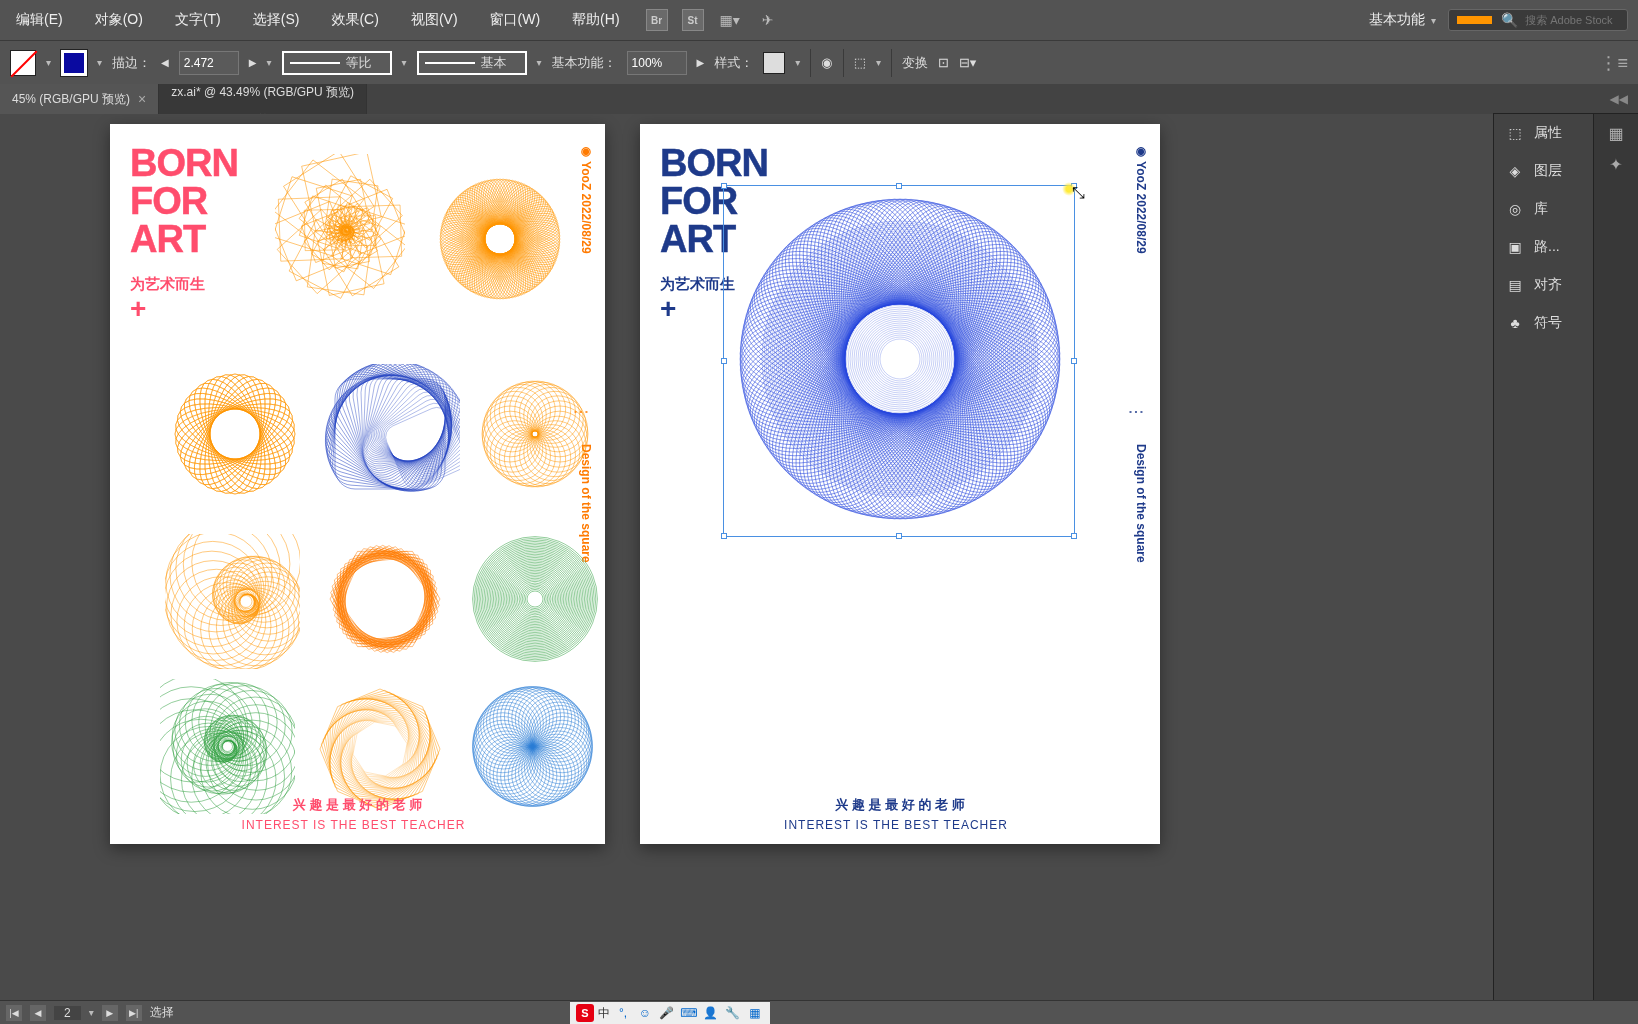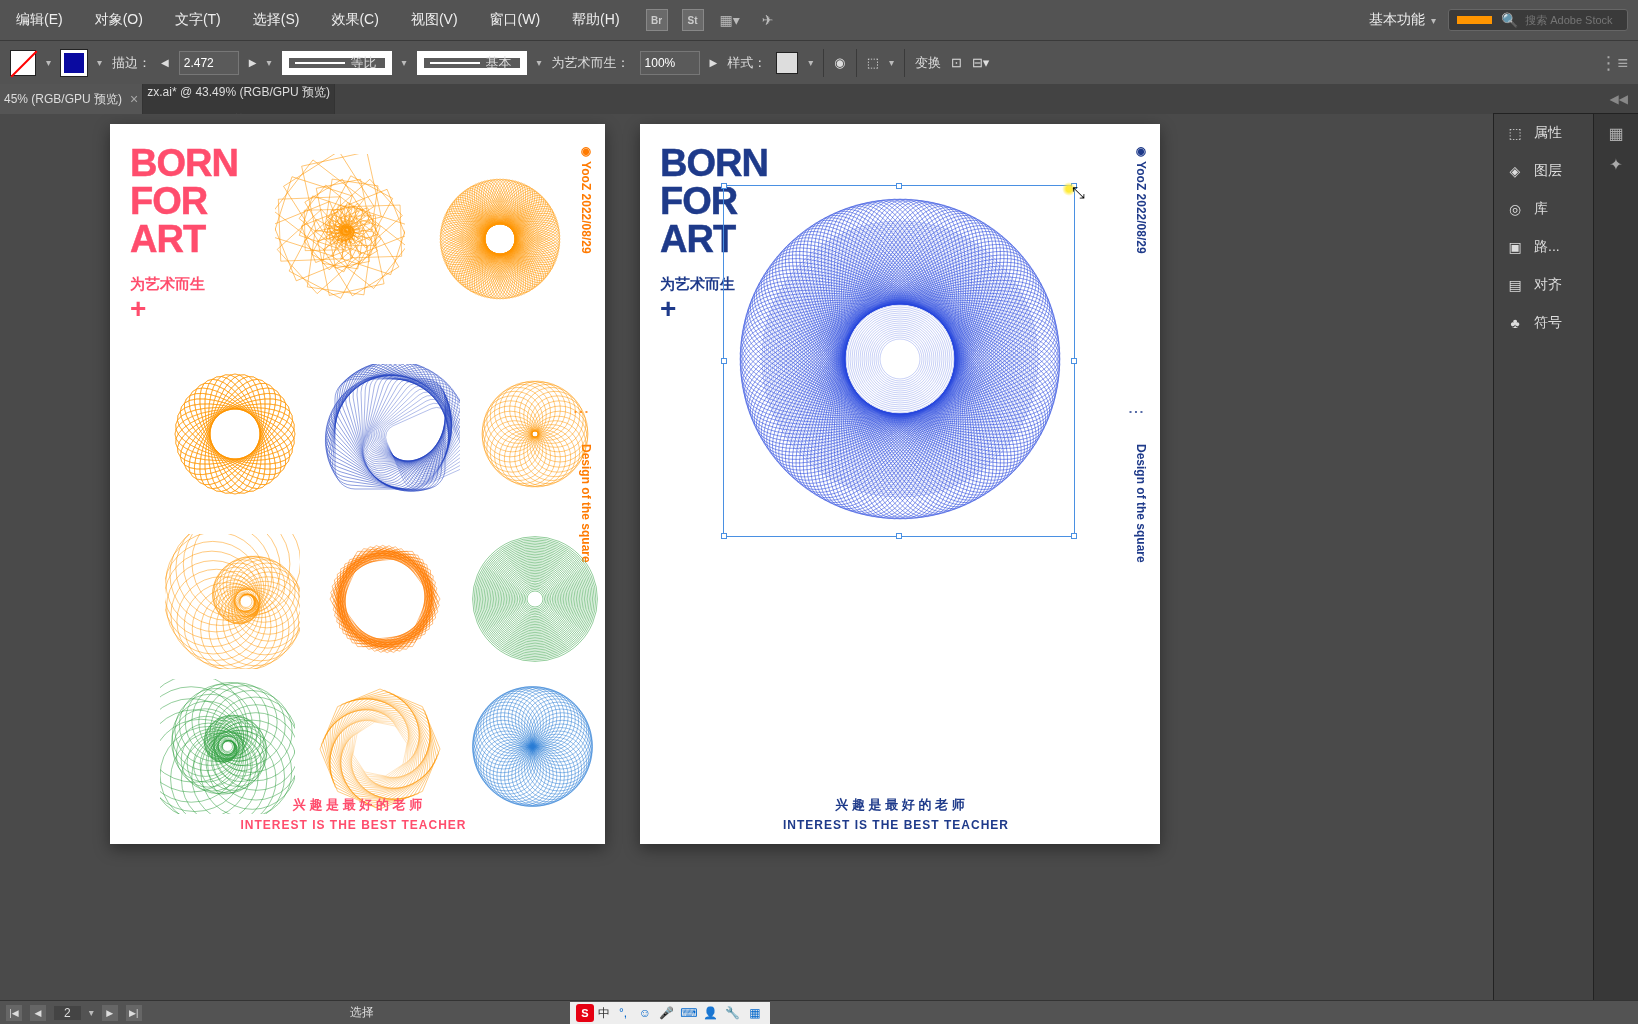--- a/index.html
+++ b/index.html
@@ -15,26 +15,26 @@
 .orange-bar { width: 60px; height: 8px; background: #ff9500; margin-right: 4px; }
 
 .controlbar { background: #535353; height: 44px; border-top: 1px solid #3a3a3a; display: flex; align-items: center; padding: 0 10px; gap: 10px; font-size: 13px; }
 .swatch { width: 26px; height: 26px; border: 1px solid #222; position: relative; }
 .swatch.none { background: #fff; }
 .swatch.none::after { content: ''; position: absolute; width: 36px; height: 2px; background: red; transform: rotate(-45deg); top: 12px; left: -5px; }
 .swatch.blue { background: #0a0aa0; border: 3px solid #fff; outline: 1px solid #222; }
 .dd-caret { font-size: 10px; color: #bbb; }
 .ctrl-label { color: #ddd; }
 .num-input { background: #5a5a5a; border: 1px solid #777; color: #fff; width: 60px; height: 24px; padding: 0 4px; font-size: 12px; }
-.stroke-preview { background: #5a5a5a; border: 7px solid #ffffff; width: 110px; height: 24px; display: flex; align-items: center; padding: 0 6px; gap: 6px; }
+.stroke-preview { background: #5a5a5a; border: 2px solid #ffffff; width: 110px; height: 24px; display: flex; align-items: center; padding: 0 6px; gap: 6px; }
 .stroke-line { width: 50px; border-top: 2px solid #fff; }
 .sep { width: 1px; height: 28px; background: #3a3a3a; }
 
 .tabbar { background: #434343; height: 30px; display: flex; align-items: stretch; font-size: 12px; }
-.tab { display: flex; align-items: center; padding: 0 4px; gap: 8px; border-right: 1px solid #333; background: #555; }
+.tab { display: flex; align-items: center; padding: 0 12px; gap: 8px; border-right: 1px solid #333; background: #555; }
 .tab.active { background: #383838; flex-direction: column; }
 .tab .close { font-size: 14px; color: #aaa; }
 
 .workspace { position: relative; height: calc(1024px - 40px - 44px - 30px - 24px); background: #4a4a4a; display: flex; }
 .canvas-area { flex: 1; position: relative; overflow: hidden; }
 .scrollbar-v { width: 16px; background: #555; border-left: 1px solid #333; position: relative; }
 .scrollbar-v .thumb { width: 12px; background: #777; height: 100px; margin: 2px; border-radius: 2px; }
 
 .artboard { position: absolute; background: #fff; box-shadow: 0 5px 15px rgba(0,0,0,.4); }
 .artboard.a1 { left: 110px; top: 10px; width: 495px; height: 720px; }
@@ -48,21 +48,21 @@
 .a2 .poster-title { color: #1e3a8a; }
 .a1 .poster-title .big, .a2 .poster-title .big { -webkit-text-stroke: 0.5px currentColor; }
 
 .side-meta { position: absolute; right: 12px; top: 20px; writing-mode: vertical-rl; font-size: 12px; font-weight: bold; }
 .side-meta2 { position: absolute; right: 12px; top: 320px; writing-mode: vertical-rl; font-size: 12px; font-weight: bold; }
 .a1 .side-meta, .a1 .side-meta2 { color: #ff7a00; }
 .a2 .side-meta, .a2 .side-meta2 { color: #1e3a8a; }
 .side-dots { position: absolute; right: 14px; top: 280px; writing-mode: vertical-rl; font-size: 16px; letter-spacing: 8px; }
 
 .footer-ch { position: absolute; bottom: 30px; left: 0; right: 0; text-align: center; font-size: 13px; font-weight: bold; }
-.footer-en { position: absolute; bottom: 12px; left: 0; right: 8px; text-align: center; font-size: 12px; font-weight: bold; letter-spacing: 1px; }
+.footer-en { position: absolute; bottom: 12px; left: 0; right: 8px; text-align: center; font-size: 12px; font-weight: normal; letter-spacing: 1px; }
 .a1 .footer-ch, .a1 .footer-en { color: #ff4d6d; }
 .a2 .footer-ch, .a2 .footer-en { color: #1e3a8a; }
 
 .spiro { position: absolute; }
 .spiro circle, .spiro path, .spiro ellipse, .spiro rect { fill: none; stroke-width: 0.5; }
 
 .selection-box { position: absolute; border: 1px solid #4a90e2; pointer-events: none; }
 .sel-handle { position: absolute; width: 6px; height: 6px; background: #fff; border: 1px solid #4a90e2; }
 .cursor { position: absolute; width: 14px; height: 14px; pointer-events: none; }
 .cursor::before { content: '⤡'; font-size: 16px; color: #000; }
@@ -70,21 +70,21 @@
 
 .panel-dock { position: absolute; right: 0; top: 114px; width: 45px; bottom: 24px; background: #383838; border-left: 1px solid #222; display: flex; flex-direction: column; align-items: center; padding-top: 10px; gap: 12px; }
 .panel-strip { position: absolute; right: 45px; top: 114px; width: 100px; bottom: 24px; background: #434343; border-left: 1px solid #222; }
 .panel-strip .p-item { display: flex; align-items: center; gap: 10px; padding: 10px 12px; color: #ddd; font-size: 14px; cursor: pointer; }
 .panel-strip .p-icon { width: 18px; text-align: center; }
 .panel-collapse { position: absolute; right: 0; top: 86px; height: 28px; width: 145px; background: #434343; border-bottom: 1px solid #222; text-align: right; padding: 6px 10px; font-size: 12px; color: #888; }
 
 .statusbar { position: absolute; bottom: 0; left: 0; right: 0; height: 24px; background: #535353; border-top: 1px solid #333; display: flex; align-items: center; font-size: 12px; padding: 0 6px; gap: 8px; }
 .statusbar .nav-btn { width: 16px; height: 16px; background: #666; display: flex; align-items: center; justify-content: center; font-size: 9px; }
 .statusbar .artnum { background: #444; padding: 0 10px; }
-.statusbar .tool-label { margin-left: 200px; }
+.statusbar .tool-label { }
 
 .win-ime { position: absolute; bottom: 0; left: 570px; height: 22px; display: flex; align-items: center; gap: 4px; background: #eee; padding: 0 6px; font-size: 12px; color: #333; }
 .win-ime .s-icon { width: 18px; height: 18px; background: #e60012; color: #fff; border-radius: 3px; display: flex; align-items: center; justify-content: center; font-weight: bold; font-size: 11px; }
 .win-ime .i { width: 18px; height: 18px; display: flex; align-items: center; justify-content: center; color: #0066cc; }
 
 .top-icons { display: flex; gap: 14px; align-items: center; }
 .box-icon { width: 22px; height: 22px; background: #6a6a6a; border: 1px solid #888; display: flex; align-items: center; justify-content: center; font-size: 10px; color: #ccc; font-weight: bold; }
 </style>
 </head>
 <body>
@@ -130,21 +130,21 @@
   <div class="stroke-preview">
     <div class="stroke-line"></div>
       <span>等比</span>
   </div>
   <span class="dd-caret">▾</span>
   <div class="stroke-preview">
     <div class="stroke-line"></div>
       <span>基本</span>
   </div>
   <span class="dd-caret">▾</span>
-  <span class="ctrl-label">为艺术而生：</span>
+  <span class="ctrl-label">基本功能：</span>
   <input class="num-input" value="100%" style="">
   <span style="font-size:10px">▶</span>
   <span class="ctrl-label">样式：</span>
   <div class="swatch" style="background:#ddd;width:22px;height:22px"></div>
   <span class="dd-caret">▾</span>
   <div class="sep"></div>
   <span class="icon-btn">◉</span>
   <div class="sep"></div>
   <span class="icon-btn">⬚</span>
   <span class="dd-caret">▾</span>

